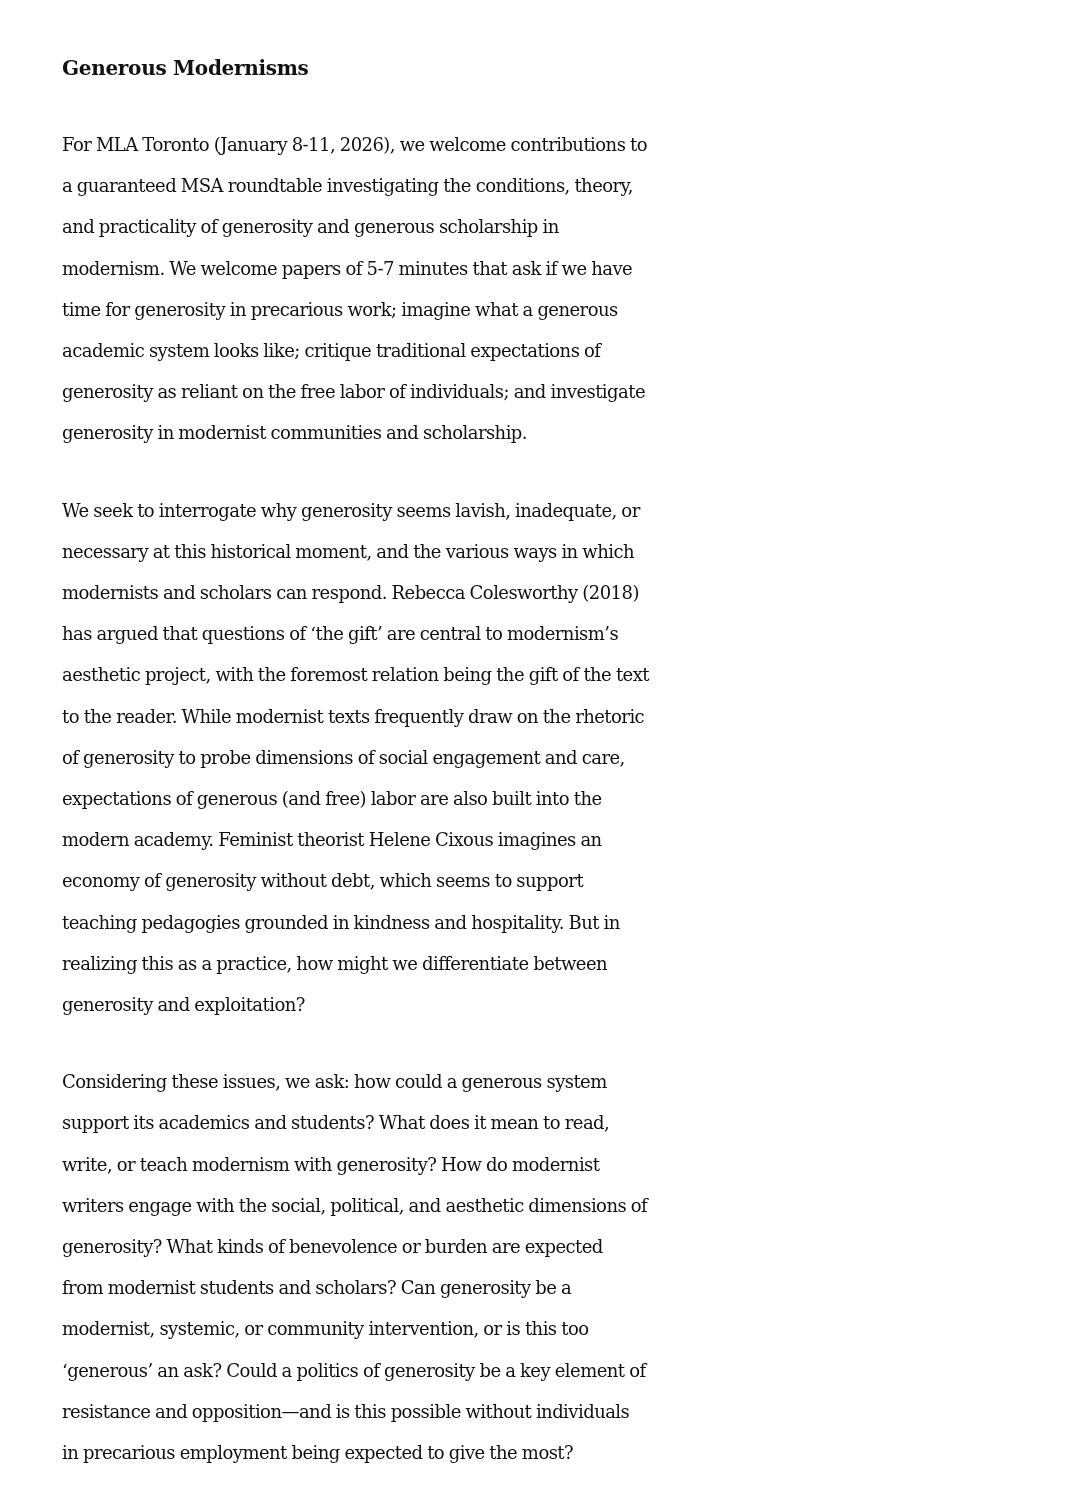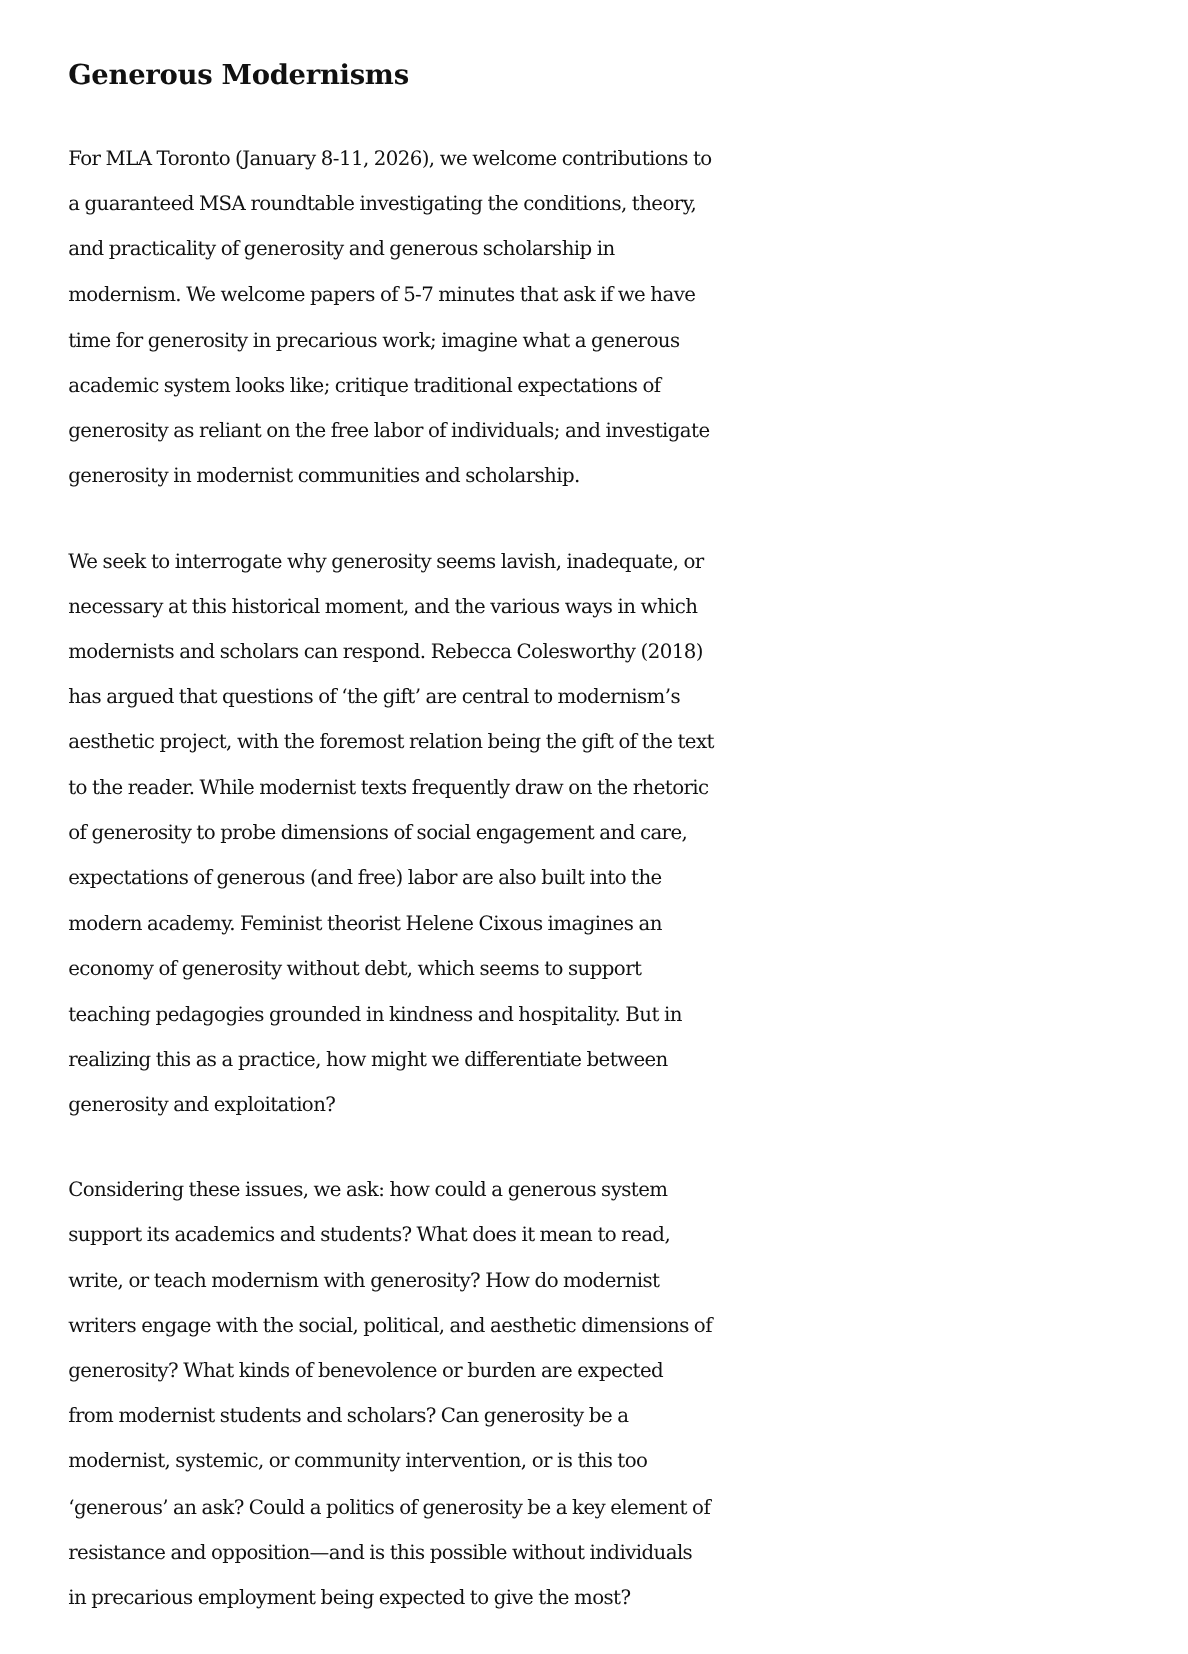--- a/index.html
+++ b/index.html
@@ -14,21 +14,21 @@
       color: #111111;
       font-family: "DejaVu Serif", "Liberation Serif", serif;
     }
     .doc {
       position: absolute;
       left: 62px;
       top: 46px;
       width: 970px;
     }
     .title {
-      font-size: 25px;
+      font-size: 20px;
       font-weight: bold;
       line-height: 44px;
       margin: 0 0 34px 0;
       letter-spacing: -0.3px;
     }
     .para {
       font-size: 18px;
       line-height: 41.2px;
       margin: 0 0 36px 0;
       letter-spacing: -0.55px;

